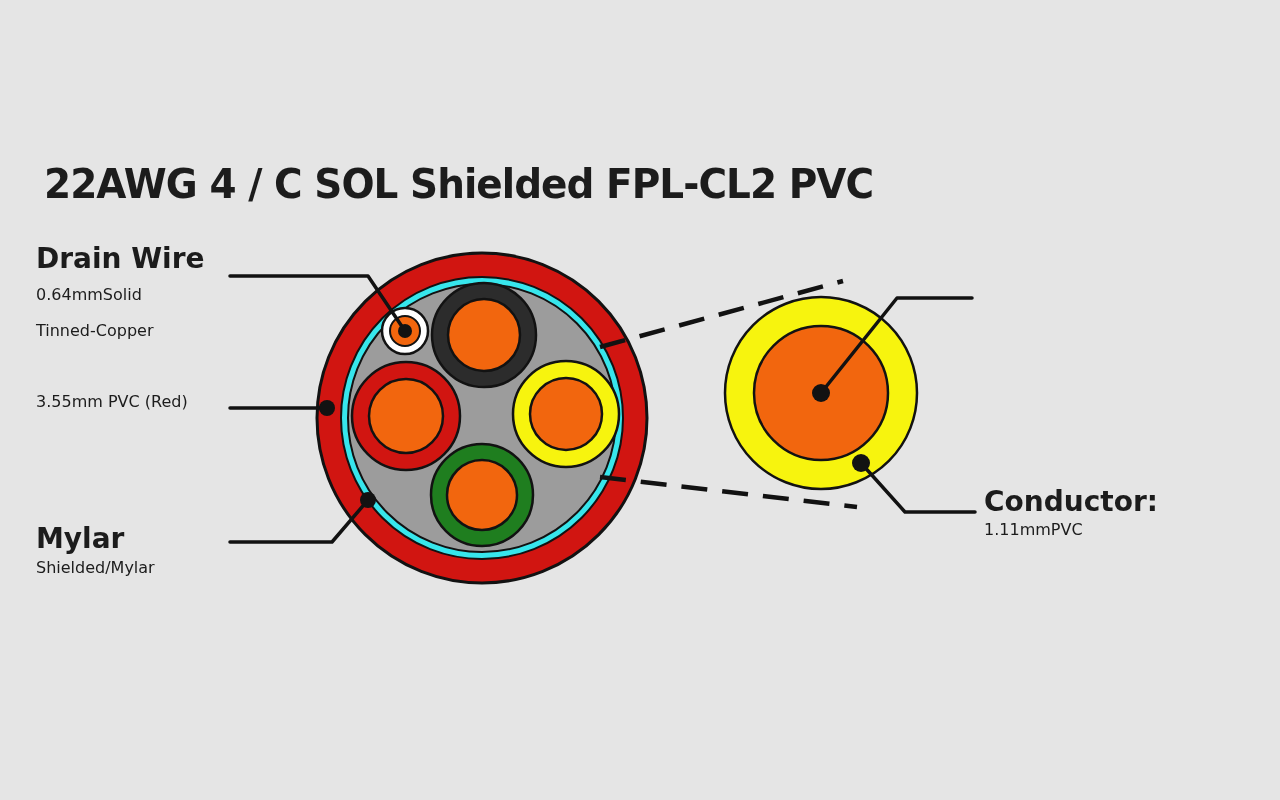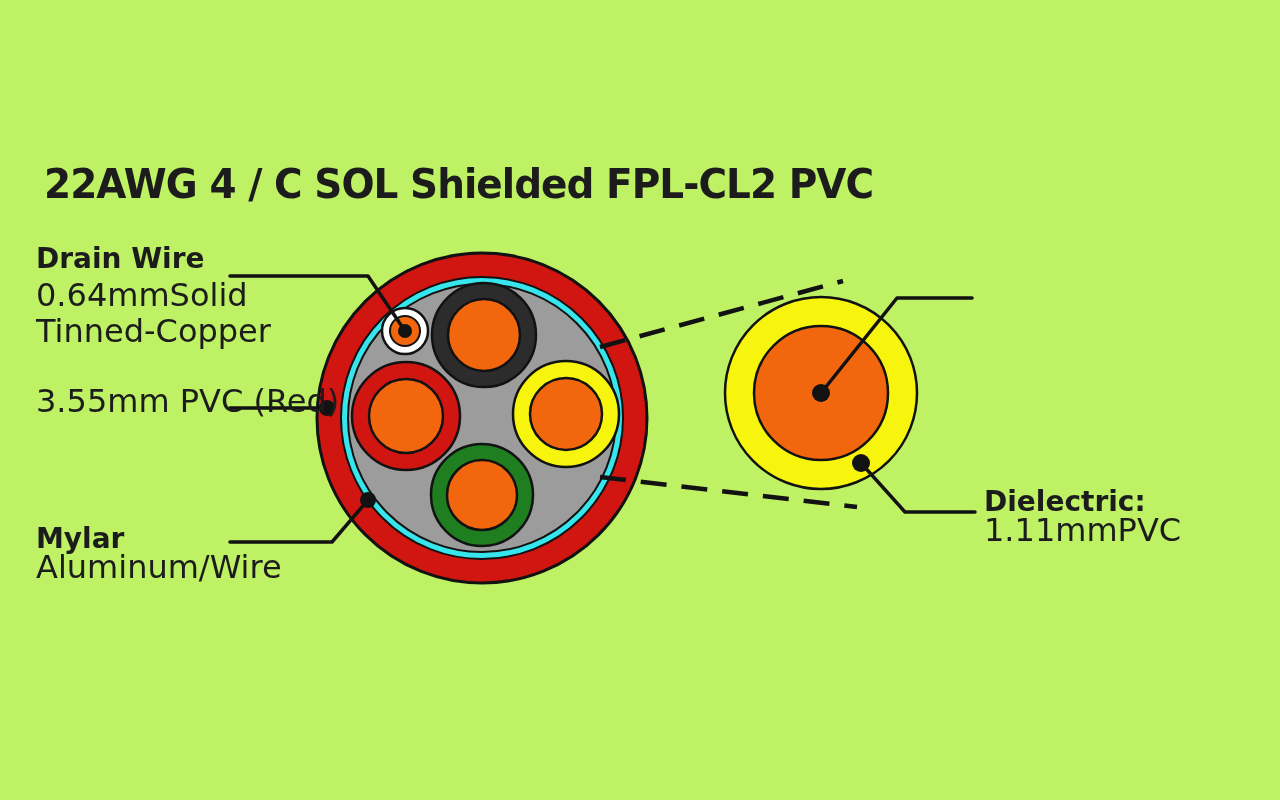--- a/index.html
+++ b/index.html
@@ -1,21 +1,21 @@
 <!DOCTYPE html>
 <html><head>
 <meta charset="utf-8">
 <style>
   html, body { margin: 0; padding: 0; }
   body { background: #ffffff; font-family: "DejaVu Sans", "Liberation Sans", sans-serif; }
   .canvas {
     position: relative;
     width: 1280px;
     height: 800px;
-    background: #bef264;
+    background: #e5e5e5;
     overflow: hidden;
   }
   .title {
     position: absolute;
     left: 44px;
     top: 162px;
     margin: 0;
     font-size: 41px;
     font-weight: bold;
     color: #1c1c1c;
@@ -36,21 +36,21 @@
     position: absolute;
     white-space: nowrap;
     color: #1c1c1c;
   }
   .label .heading {
     font-size: 28px;
     font-weight: bold;
     line-height: var(--lh);
   }
   .label .sub {
-    font-size: 32px;
+    font-size: 16px;
     font-weight: normal;
     line-height: var(--lh);
   }
 </style>
 </head>
 <body>
 
 <div class="canvas">
 
   <h1 class="title">22AWG 4 / C SOL Shielded FPL-CL2 PVC</h1>
@@ -90,22 +90,22 @@
     <div class="sub">0.64mmSolid</div>
     <div class="sub">Tinned-Copper</div>
   </div>
 
   <div class="label" style="left:36px; top:387px; --lh:29px">
     <div class="sub">3.55mm PVC (Red)</div>
   </div>
 
   <div class="label" style="left:36px; top:524px; --lh:29px">
     <div class="heading">Mylar</div>
-    <div class="sub">Aluminum/Wire</div>
+    <div class="sub">Shielded/Mylar</div>
   </div>
 
 
   <div class="label" style="left:984px; top:488px; --lh:28px">
-    <div class="heading">Dielectric:</div>
+    <div class="heading">Conductor:</div>
     <div class="sub">1.11mmPVC</div>
   </div>
 
 </div>
 
 </body></html>

